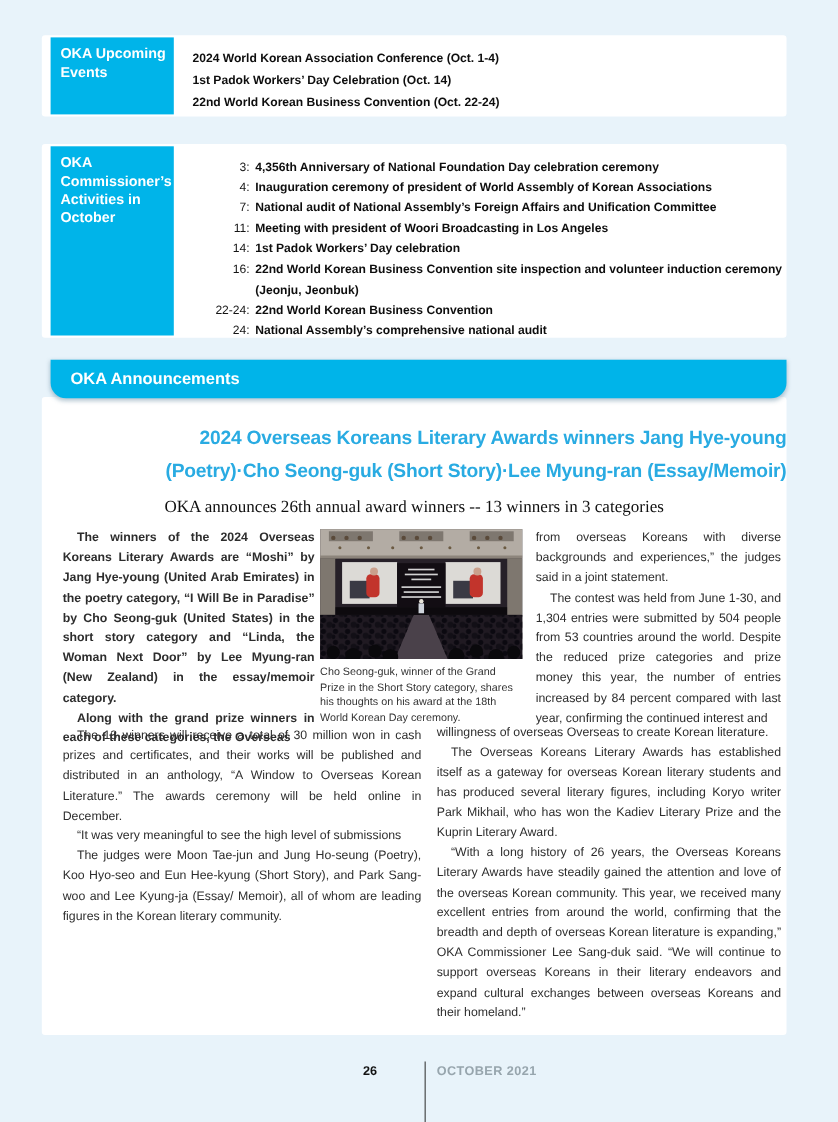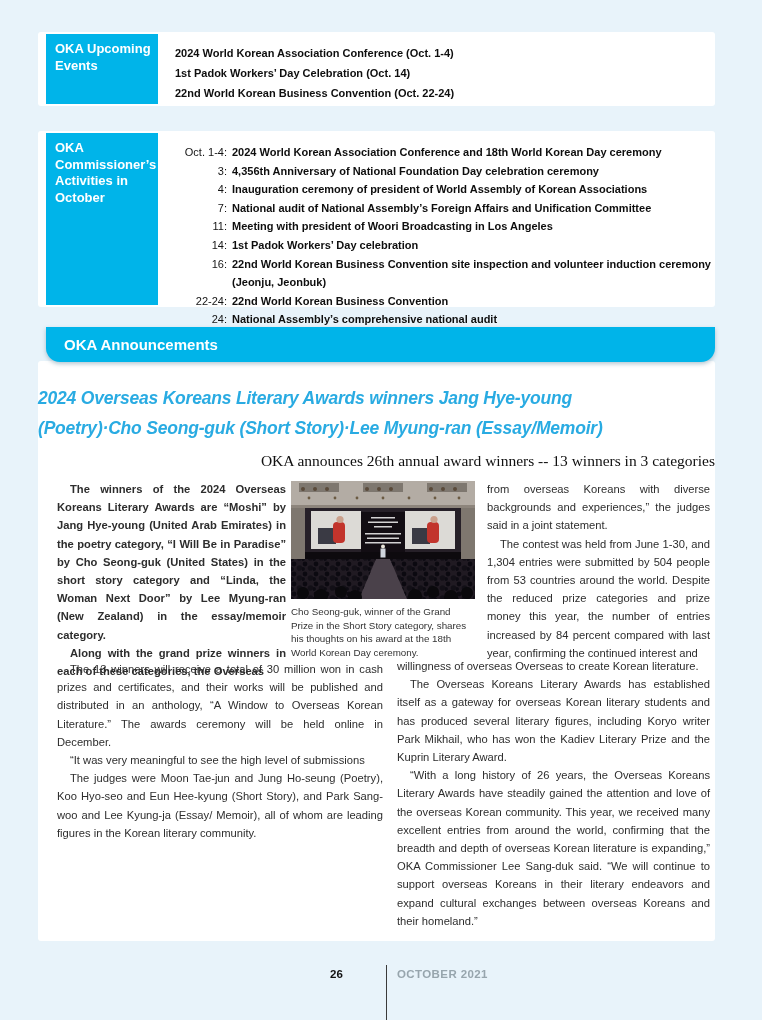--- a/index.html
+++ b/index.html
@@ -22,23 +22,23 @@
   .act-row{display:grid;grid-template-columns:52px auto;column-gap:5px;
       font-size:11px;line-height:18.6px;}
   .act-date{text-align:right;font-weight:400;color:#141414;white-space:nowrap;}
   .act-text{font-weight:700;color:#0e0e0e;}
 
   .banner{position:absolute;left:46px;top:327px;width:669px;height:35px;
       background:#00b4e9;border-radius:0 0 14px 14px;color:#ffffff;
       font-weight:700;font-size:15px;line-height:35px;padding-left:18px;
       box-sizing:border-box;box-shadow:0 2px 4px rgba(90,130,155,.45);z-index:2;}
 
-  .article-title{position:absolute;top:22px;left:0;right:0;margin:0;text-align:left;
-      color:#29abe2;font-size:17.5px;font-weight:700;line-height:30px;letter-spacing:-0.2px;font-style:italic;}
-  .article-subtitle{position:absolute;top:91px;left:0;right:0;text-align:right;
+  .article-title{position:absolute;top:22px;left:0;right:0;margin:0;text-align:right;
+      color:#29abe2;font-size:17.5px;font-weight:700;line-height:30px;letter-spacing:-0.2px;}
+  .article-subtitle{position:absolute;top:91px;left:0;right:0;text-align:center;
       font-family:"Liberation Serif",serif;font-size:15.5px;color:#101010;}
 
   .col{position:absolute;font-size:11.2px;line-height:18.2px;color:#2d2d2d;text-align:justify;}
   .col p{margin:0;}
   .col p.indent{text-indent:13px;}
   #col-top-left{left:19px;top:119px;width:229px;font-weight:bold;}
   #col-top-right{left:449px;top:119px;width:223px;}
   #col-bottom-left{left:19px;top:299px;width:326px;}
   #col-bottom-right{left:359px;top:296px;width:313px;}
 
@@ -62,24 +62,20 @@
     <ul class="events-list">
       <li>2024 World Korean Association Conference (Oct. 1-4)</li>
       <li>1st Padok Workers’ Day Celebration (Oct. 14)</li>
       <li>22nd World Korean Business Convention (Oct. 22-24)</li>
     </ul>
   </section>
 
   <section class="card" id="activities-card">
     <div class="cyan-label">OKA Commissioner’s Activities in October</div>
     <div class="activities-list">
-      <div class="act-row">
-        <span class="act-date">Oct. 1-4:</span>
-        <span class="act-text">2024 World Korean Association Conference and 18th World Korean Day ceremony</span>
-      </div>
       <div class="act-row">
         <span class="act-date">3:</span>
         <span class="act-text">4,356th Anniversary of National Foundation Day celebration ceremony</span>
       </div>
       <div class="act-row">
         <span class="act-date">4:</span>
         <span class="act-text">Inauguration ceremony of president of World Assembly of Korean Associations</span>
       </div>
       <div class="act-row">
         <span class="act-date">7:</span>

